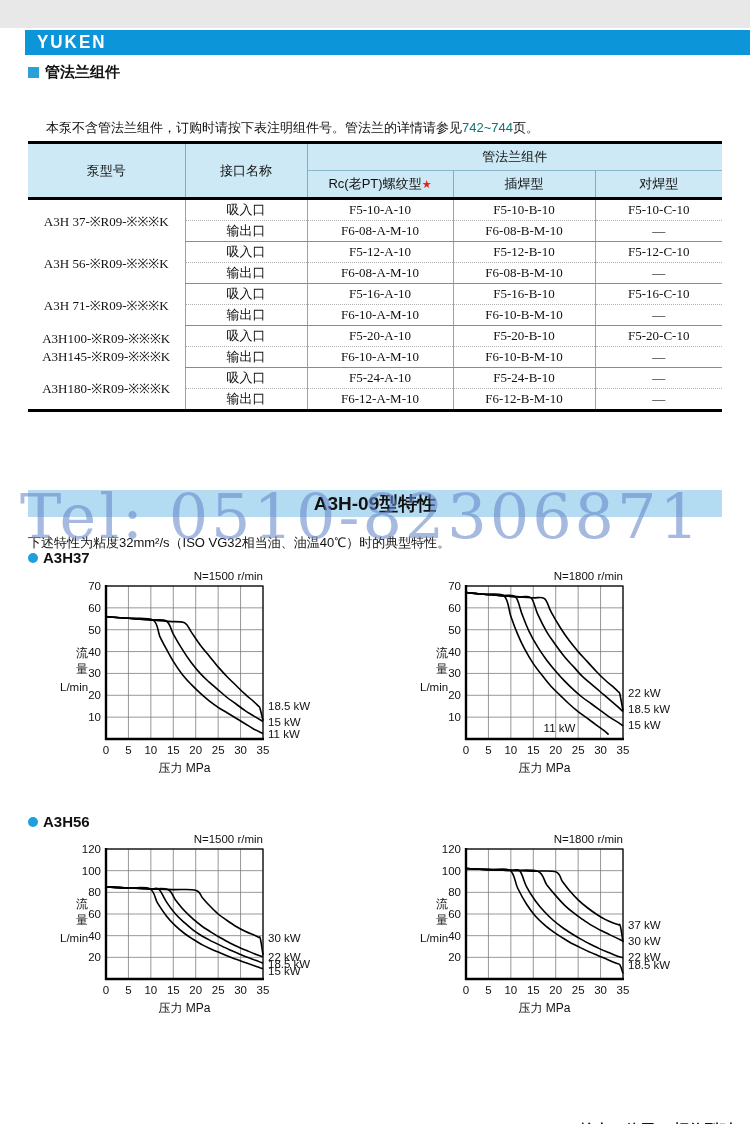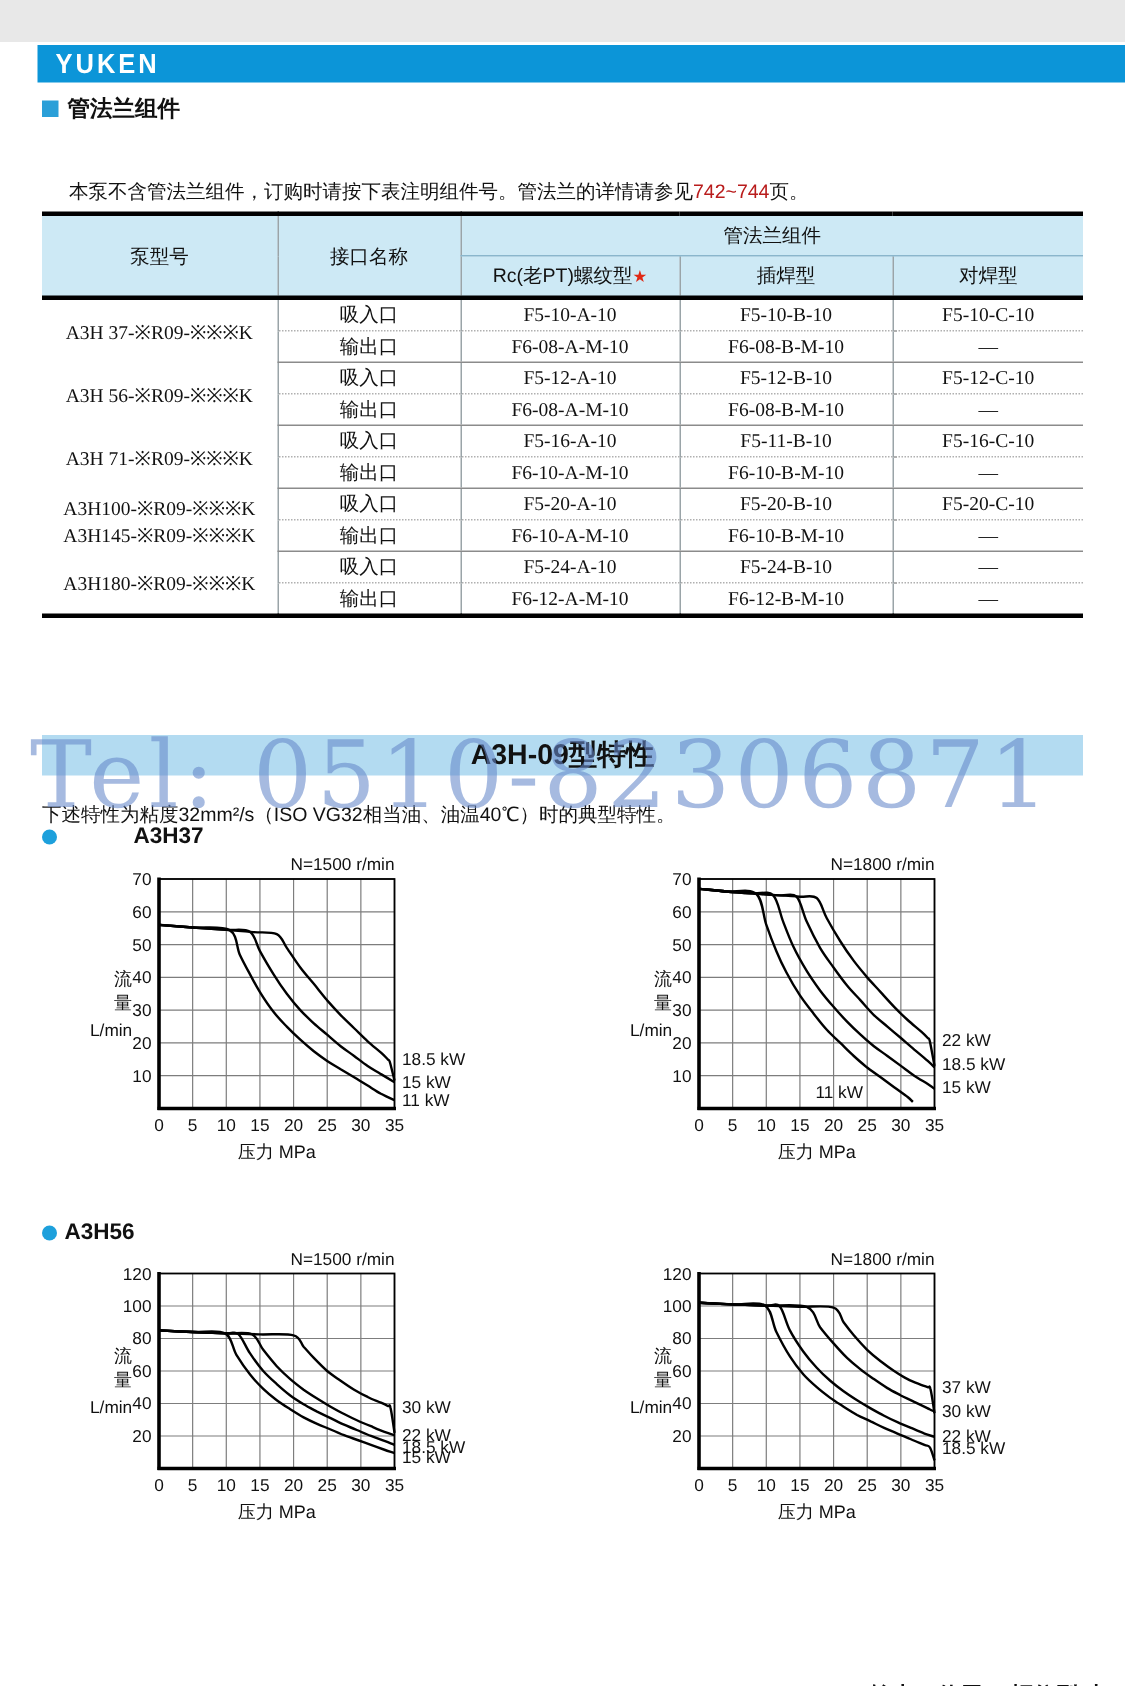--- a/index.html
+++ b/index.html
@@ -6,21 +6,21 @@
   .page{position:relative;width:750px;height:1124px;background:#ffffff;overflow:hidden;
         font-family:"Liberation Sans", sans-serif;color:#111;margin-top:28px;}
   
   .topbar{position:absolute;left:25px;top:2px;right:0;height:25px;background:#0c95d8;}
   .logo{position:absolute;left:12px;top:3px;color:#ffffff;font-weight:bold;font-size:17px;
         letter-spacing:2px;font-family:"Liberation Sans",sans-serif;transform:scaleY(1.08);}
   
   .sec-head{position:absolute;left:28px;top:35px;font-size:15px;font-weight:bold;display:flex;align-items:center;}
   .sq{width:11px;height:11px;background:#2a9fd8;display:inline-block;margin-right:6px;}
   .note{position:absolute;left:46px;top:78px;font-size:13px;}
-  .pgref{color:#b91c1c;}
+  .pgref{color:#0f766e;}
   
   .ftable{position:absolute;left:28px;top:113px;width:694px;border-collapse:collapse;table-layout:fixed;
           font-size:13px;}
   .ftable th{background:#cde9f5;font-weight:normal;padding:2px 2px;}
   .ftable td{padding:1px 2px;text-align:center;}
   .ftable{border-top:3px solid #000;border-bottom:3px solid #000;}
   tr.hdr1 th{height:22px;}
   tr.hdr2 th{height:22px;}
   th.h-group{border-bottom:1px solid #8ab6cc;}
   th.bL, td.bL{border-left:1px solid #9aa4a8;}
@@ -33,21 +33,21 @@
   tr.last-group td{border-bottom:none;}
   .star-red{color:#e02814;font-size:11px;}
   .footnote{position:absolute;left:28px;top:370px;font-size:13px;}
   .footnote .star-red{font-size:13px;}
   
   .band{position:absolute;left:28px;top:462px;width:694px;height:27px;background:#b3dbf1;
         text-align:center;font-size:19px;font-weight:bold;line-height:27px;}
   .subtitle{position:absolute;left:28px;top:493px;font-size:13px;}
   .model-label{position:absolute;left:28px;font-size:15px;font-weight:bold;display:flex;align-items:center;}
   .model-label .dot{width:10px;height:10px;border-radius:50%;background:#1da0dc;display:inline-block;margin-right:5px;}
-  #model-0{top:521px;gap:46px;}
+  #model-0{top:521px;}
   #model-1{top:785px;}
   
   .chart{position:absolute;}
   #chart-0{left:30px;top:538px;}
   #chart-1{left:390px;top:538px;}
   #chart-2{left:30px;top:800px;}
   #chart-3{left:390px;top:800px;}
   
   .wm{position:absolute;left:20px;z-index:6;font-family:"DejaVu Serif",serif;font-size:62px;
       color:rgba(102,136,202,0.58);white-space:nowrap;letter-spacing:3px;pointer-events:none;}
@@ -125,21 +125,21 @@
         <tr class="row-out">
           <td class="bL">输出口</td>
           <td class="part bL">F6-08-A-M-10</td>
           <td class="part bL">F6-08-B-M-10</td>
           <td class="part bL">—</td>
         </tr>
         <tr class="row-in">
           <td class="model" rowspan="2">A3H 71-※R09-※※※K</td>
           <td class="bL dotted">吸入口</td>
           <td class="part bL dotted">F5-16-A-10</td>
-          <td class="part bL dotted">F5-11-B-10</td>
+          <td class="part bL dotted">F5-16-B-10</td>
           <td class="part bL dotted">F5-16-C-10</td>
         </tr>
         <tr class="row-out">
           <td class="bL">输出口</td>
           <td class="part bL">F6-10-A-M-10</td>
           <td class="part bL">F6-10-B-M-10</td>
           <td class="part bL">—</td>
         </tr>
         <tr class="row-in">
           <td class="model" rowspan="2">A3H100-※R09-※※※K<br>A3H145-※R09-※※※K</td>

